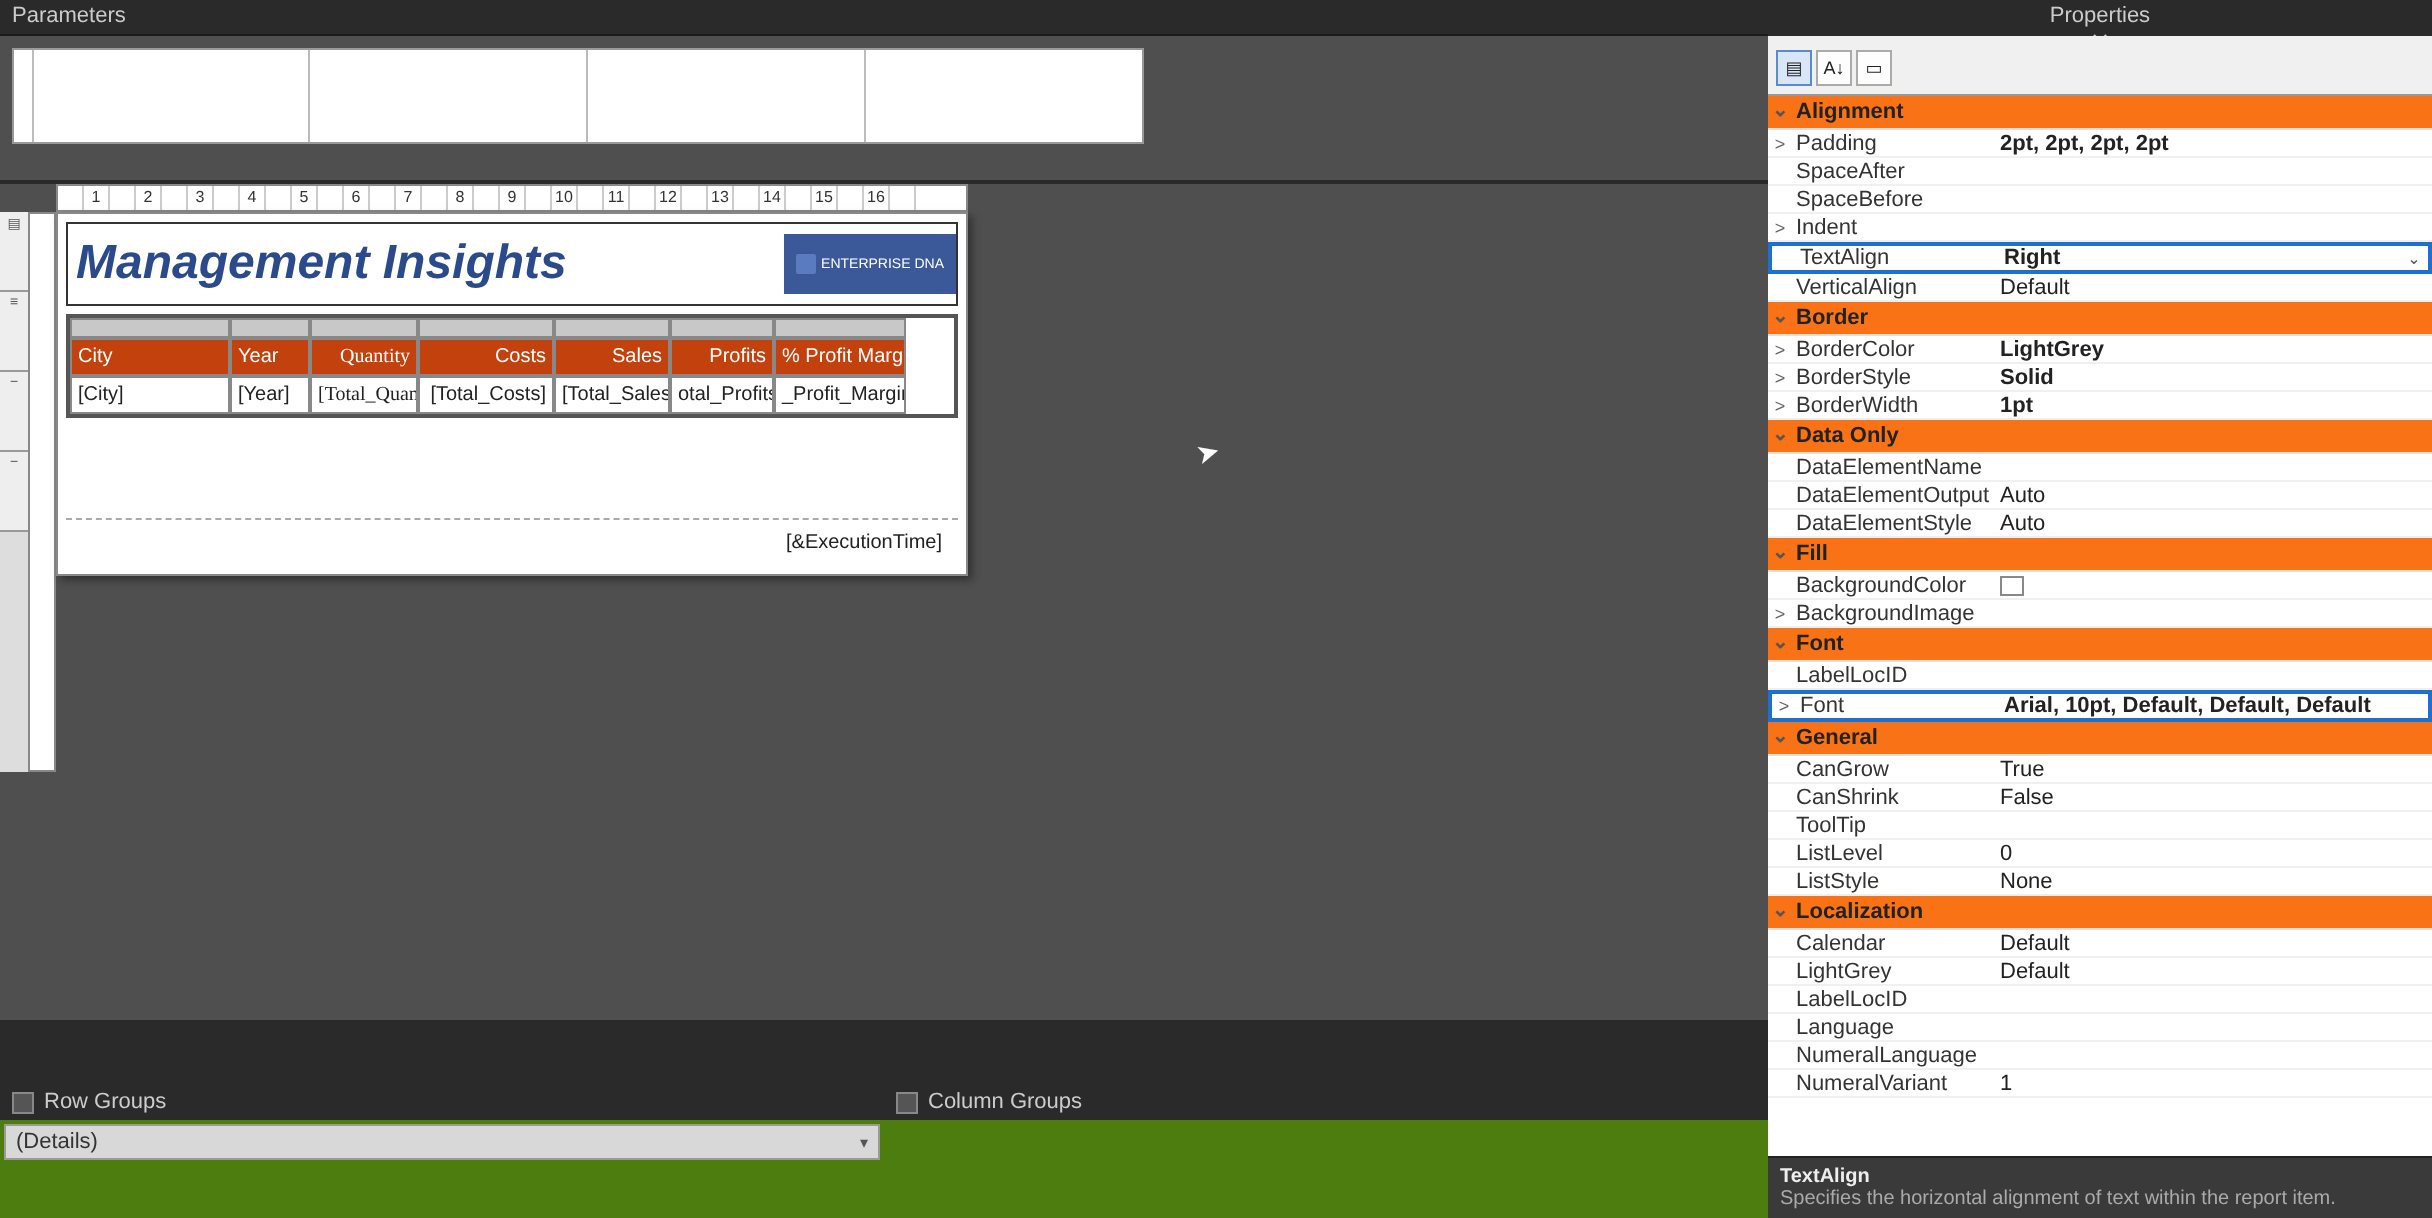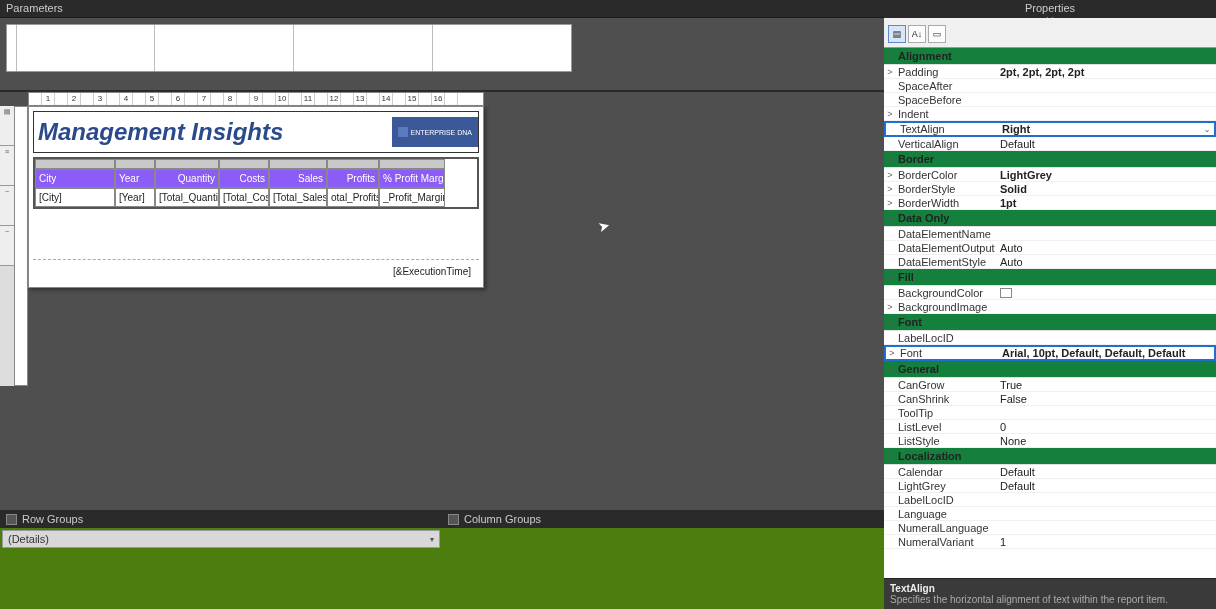--- a/index.html
+++ b/index.html
@@ -26,54 +26,54 @@
 .design-surface { position: absolute; left: 28px; top: 14px; width: 456px; background: #fff; border: 1px solid #888; box-shadow: 2px 2px 4px rgba(0,0,0,0.4); }
 
 .report-title-row { display: flex; align-items: center; border: 1px solid #333; margin: 4px; }
 .report-title { color: #2b4a8c; font-size: 24px; font-weight: bold; font-style: italic; padding: 6px 4px; flex: 1; }
 .logo { background: #3b5998; color: #fff; font-size: 7px; padding: 10px 6px; display: flex; align-items: center; gap: 3px; }
 .logo-icon { width: 10px; height: 10px; background: #5a7bc0; border-radius: 1px; }
 
 .table { margin: 2px 4px 6px 4px; border: 2px solid #555; }
 .table-row { display: flex; }
 .th, .td { border: 1px solid #888; padding: 3px 3px; font-size: 10px; overflow: hidden; white-space: nowrap; }
-.th { background: #8b5cf6; color: #fff; }
+.th { background: #c2410c; color: #fff; }
 .th.l { text-align: left; }
 .th.r { text-align: right; }
 .td { background: #fff; color: #222; }
 .w-city { width: 80px; }
 .w-year { width: 40px; }
-.w-qty { width: 64px; text-align: right; }
-.w-cost { width: 50px; text-align: right; }
+.w-qty { width: 54px; text-align: right; font-family: Liberation Serif, serif; }
+.w-cost { width: 68px; text-align: right; }
 .w-sales { width: 58px; text-align: right; }
 .w-prof { width: 52px; text-align: right; }
 .w-marg { width: 66px; text-align: right; }
 .header-spacer-row { display: flex; }
 .header-spacer-row .hs { background: #c8c8c8; border: 1px solid #888; height: 10px; }
 
 .footer-row { border-top: 1px dashed #aaa; text-align: right; padding: 6px 8px; margin: 4px; margin-top: 50px; font-size: 10px; }
 
 
 .groups-bar { position: absolute; left: 0; top: 510px; width: 884px; height: 99px; display: flex; background: #2a2a2a; }
-.group-pane { flex: 1; display: flex; flex-direction: column; }
+.group-pane { flex: 1; display: flex; flex-direction: column; margin-top: 32px; }
 .group-header { background: #2a2a2a; color: #ccc; height: 18px; padding: 2px 6px; font-size: 11px; display: flex; align-items: center; gap: 5px; }
 .group-header .gh-icon { width: 11px; height: 11px; background: #555; border: 1px solid #888; }
 .group-body { background: #4d7c0f; flex: 1; }
 .group-item { background: #d8d8d8; border: 1px solid #999; margin: 2px; padding: 2px 5px; font-size: 11px; color: #333; display: flex; align-items: center; justify-content: space-between; }
 .group-item .dd { font-size: 8px; color: #555; }
 
 
 .props-panel { position: absolute; right: 0; top: 0; width: 332px; height: 609px; background: #3a3a3a; display: flex; flex-direction: column; }
 .props-header { background: #2a2a2a; color: #ccc; height: 18px; padding: 2px 6px; font-size: 11px; display: flex; justify-content: space-between; align-items: center; flex-direction: column; }
 .props-close { color: #ccc; cursor: pointer; font-size: 12px; }
 .props-toolbar { background: #f0f0f0; height: 30px; border-bottom: 1px solid #999; display: flex; align-items: flex-end; padding: 0 4px; gap: 2px; }
 .pt-btn { width: 18px; height: 18px; border: 1px solid #aaa; background: #fdfdfd; display: flex; align-items: center; justify-content: center; font-size: 9px; cursor: pointer; margin-bottom: 4px; }
 .pt-btn.active { background: #d9e6f7; border-color: #5a8bd0; }
 .props-grid { background: #fff; flex: 1; overflow: auto; font-size: 11px; }
-.prop-cat { background: #15803d; padding: 2px 4px 2px 14px; font-weight: bold; color: #222; border-bottom: 1px solid #e0e0e0; position: relative; }
+.prop-cat { background: #f97316; padding: 2px 4px 2px 14px; font-weight: bold; color: #222; border-bottom: 1px solid #e0e0e0; position: relative; }
 .prop-cat::before { content: "⌄"; position: absolute; left: 2px; top: 1px; font-size: 10px; color: #555; }
 .prop-row { display: flex; border-bottom: 1px solid #f0f0f0; height: 14px; align-items: center; }
 .prop-row.highlight { border: 2px solid #1e70d0; height: 16px; }
 .prop-exp { width: 12px; text-align: center; font-size: 9px; color: #666; }
 .prop-name { width: 102px; padding-left: 2px; color: #333; }
 .prop-val { flex: 1; padding-left: 2px; color: #222; display: flex; align-items: center; gap: 3px; }
 .prop-val .bold { font-weight: bold; }
 .prop-val .swatch { width: 12px; height: 10px; border: 1px solid #888; background: #fff; }
 .prop-dd { width: 14px; text-align: center; font-size: 8px; color: #555; }
 .props-footer { background: #3a3a3a; color: #ccc; padding: 4px 6px; font-size: 10px; border-top: 1px solid #222; }

